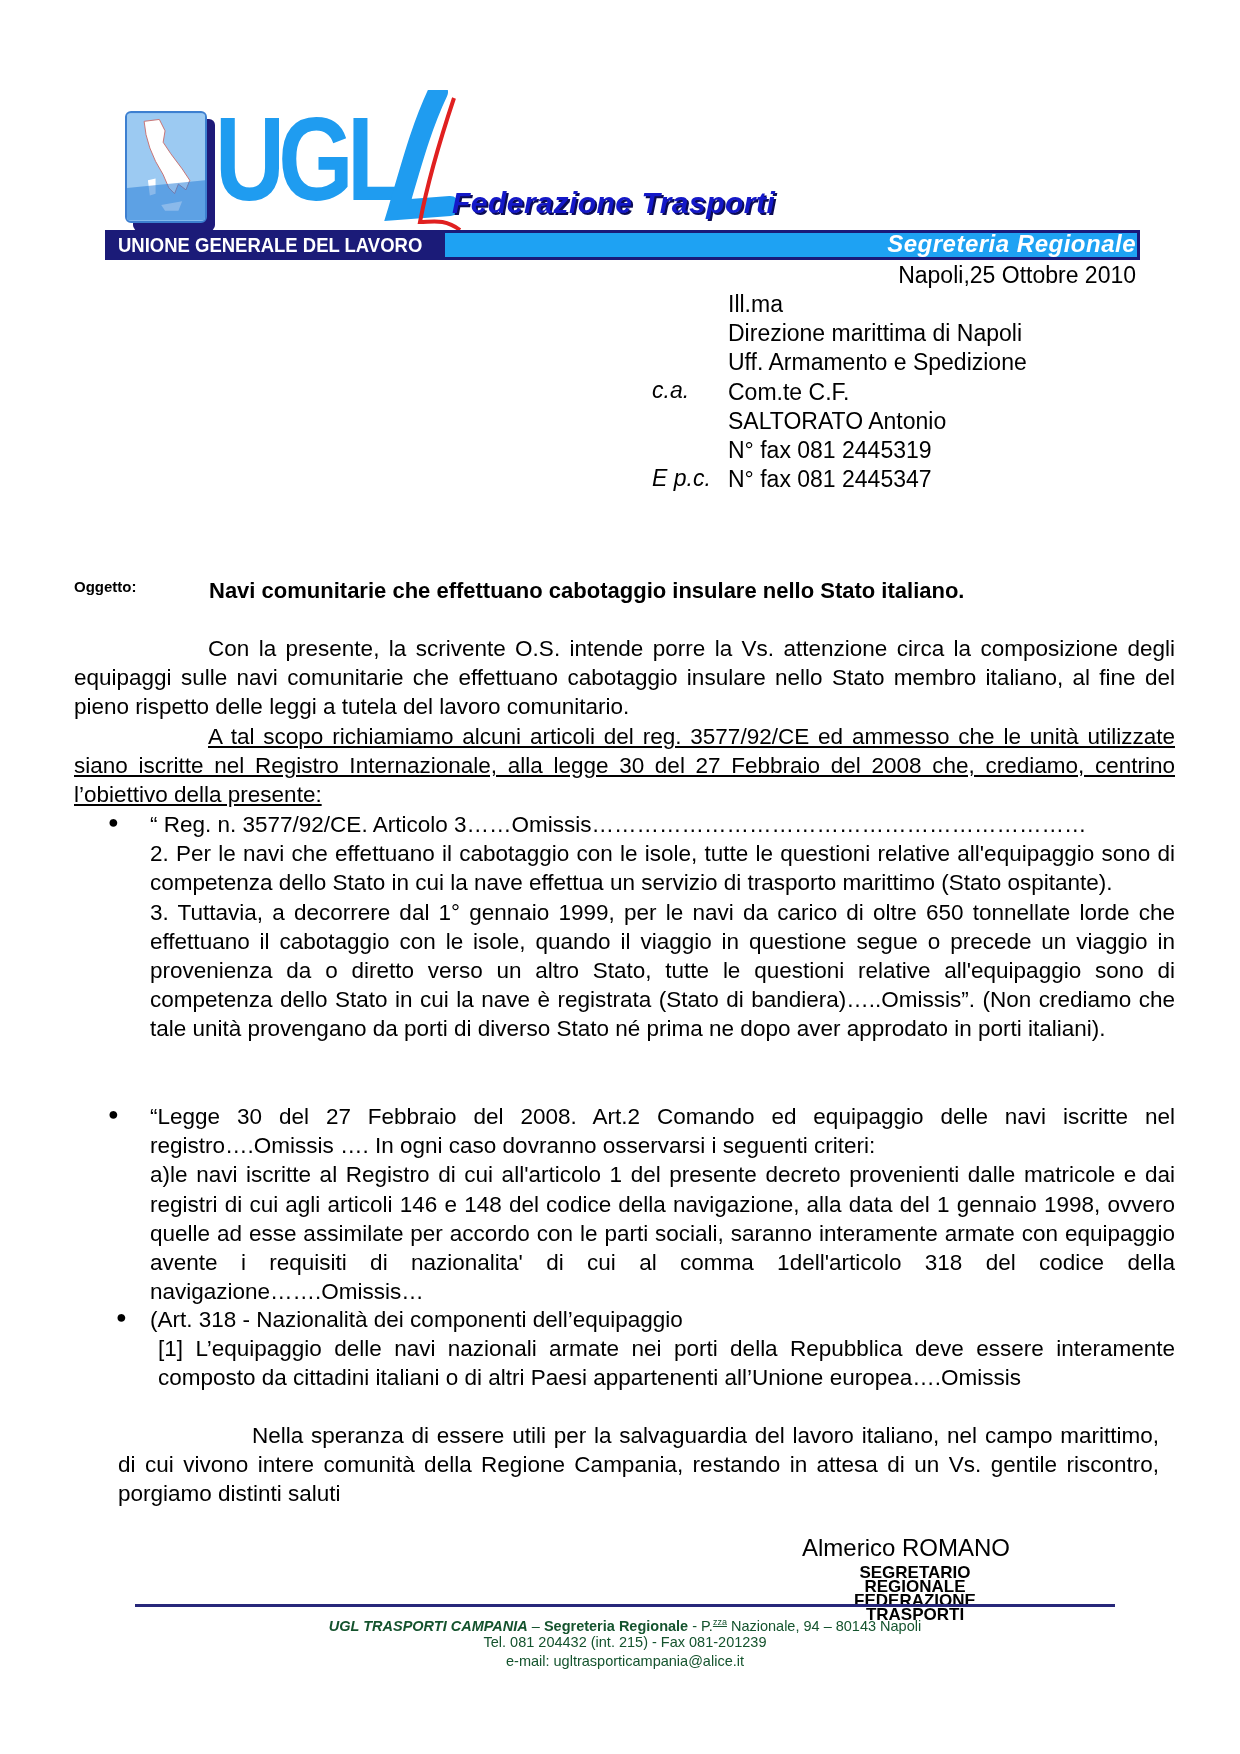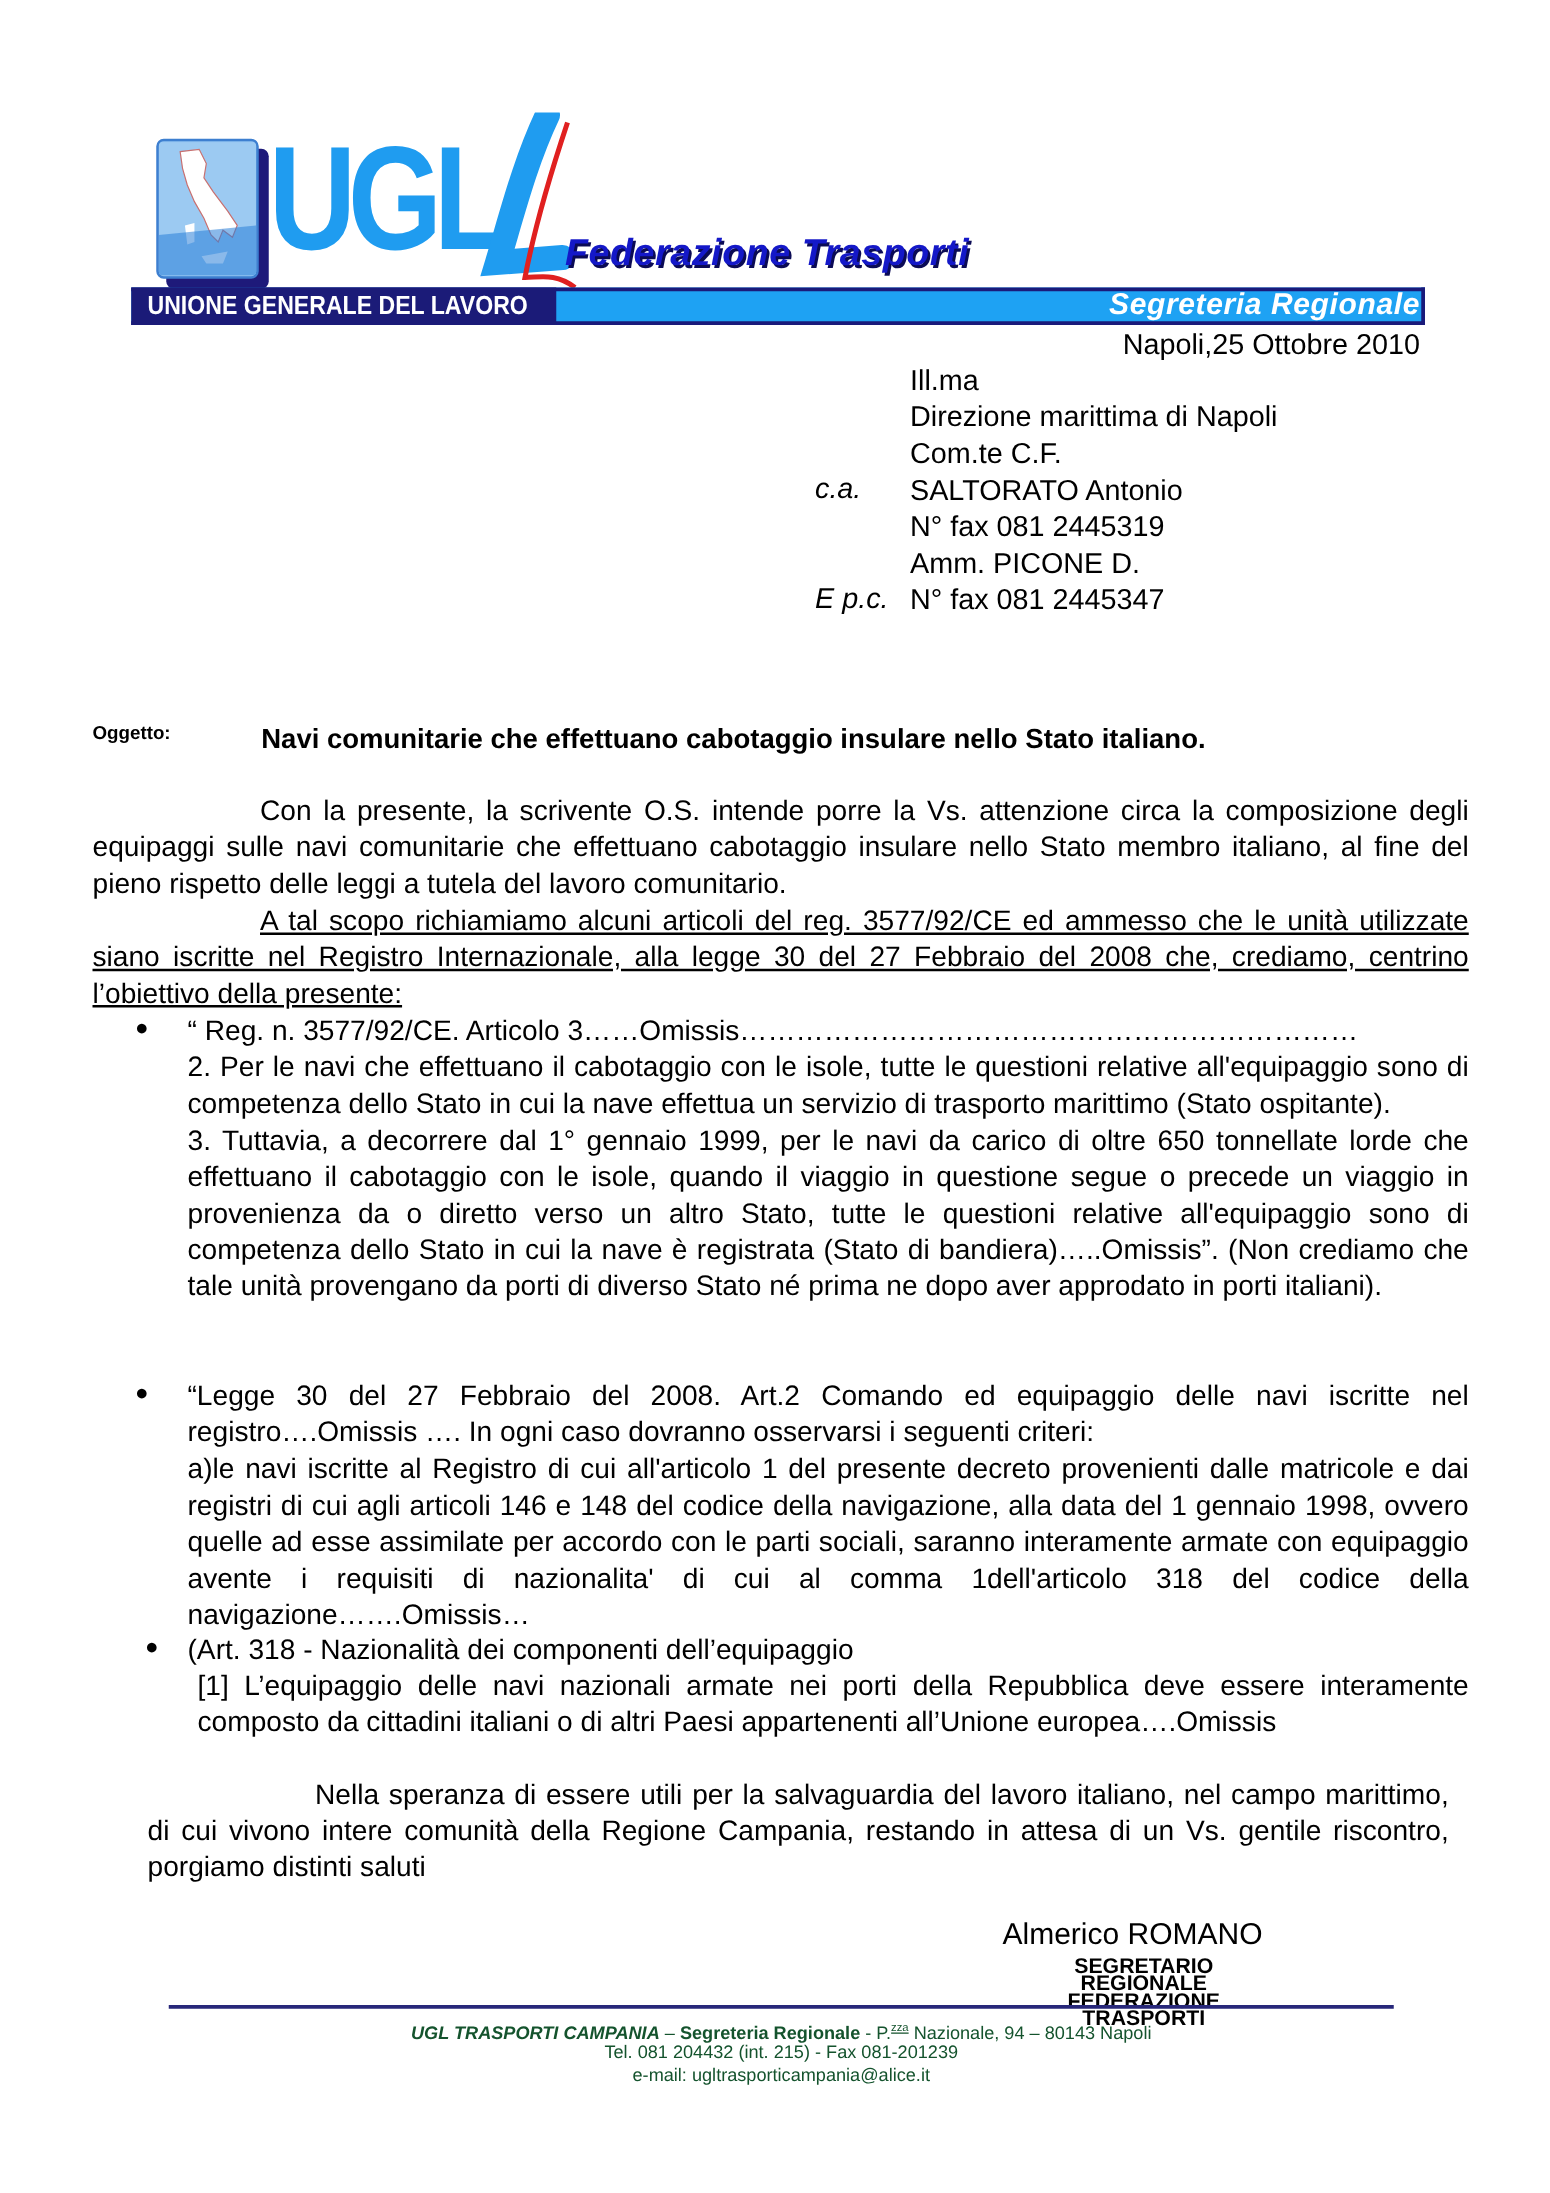--- a/index.html
+++ b/index.html
@@ -59,24 +59,24 @@
 <div class="abs band"></div>
 <div class="abs band-left"></div>
 <div class="abs band-left-text">UNIONE GENERALE DEL LAVORO</div>
 <div class="abs band-right-text">Segreteria Regionale</div>
 
 <div class="abs date">Napoli,25 Ottobre 2010</div>
 
 <div class="abs addr">
   <div>Ill.ma</div>
   <div>Direzione marittima di Napoli</div>
+  <div>Uff. Armamento e Spedizione</div>
   <div>Com.te C.F.</div>
   <div>SALTORATO Antonio</div>
   <div>N° fax 081 2445319</div>
-  <div>Amm. PICONE D.</div>
   <div>N° fax 081 2445347</div>
 </div>
 <div class="abs addr-label" style="top:377px;">c.a.</div>
 <div class="abs addr-label" style="top:465px;">E p.c.</div>
 
 <div class="abs subject-label">Oggetto:</div>
 <div class="abs subject-text">Navi comunitarie che effettuano cabotaggio insulare nello Stato italiano.</div>
 
 <div class="abs para indent" style="top:634px;">Con la presente, la scrivente O.S. intende porre la Vs. attenzione circa la composizione degli equipaggi sulle navi comunitarie che effettuano cabotaggio insulare nello Stato membro italiano, al fine del pieno rispetto delle leggi a tutela del lavoro comunitario.</div>
 <div class="abs para indent" style="top:722px;text-decoration:underline;">A tal scopo richiamiamo alcuni articoli del reg. 3577/92/CE ed ammesso che le unità utilizzate siano iscritte nel Registro Internazionale, alla legge 30 del 27 Febbraio del 2008 che, crediamo, centrino l’obiettivo della presente:</div>

